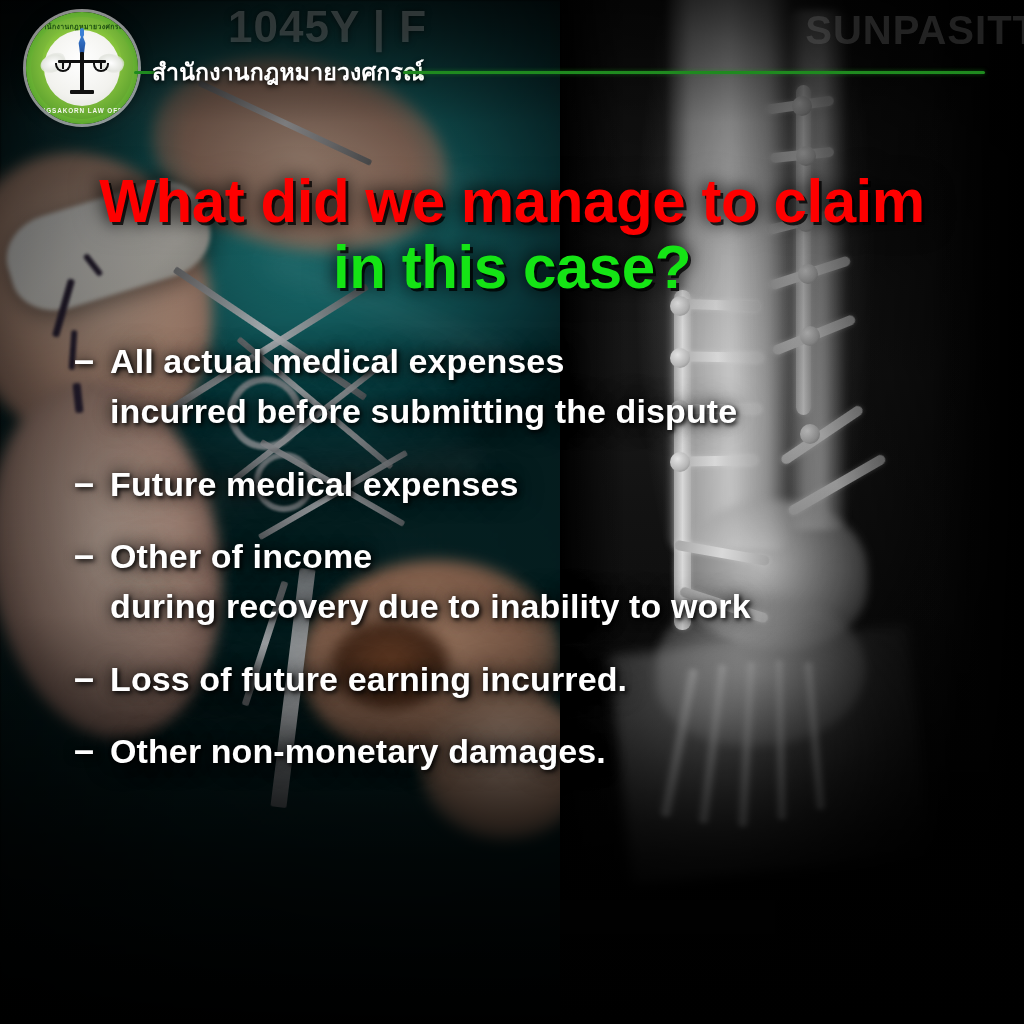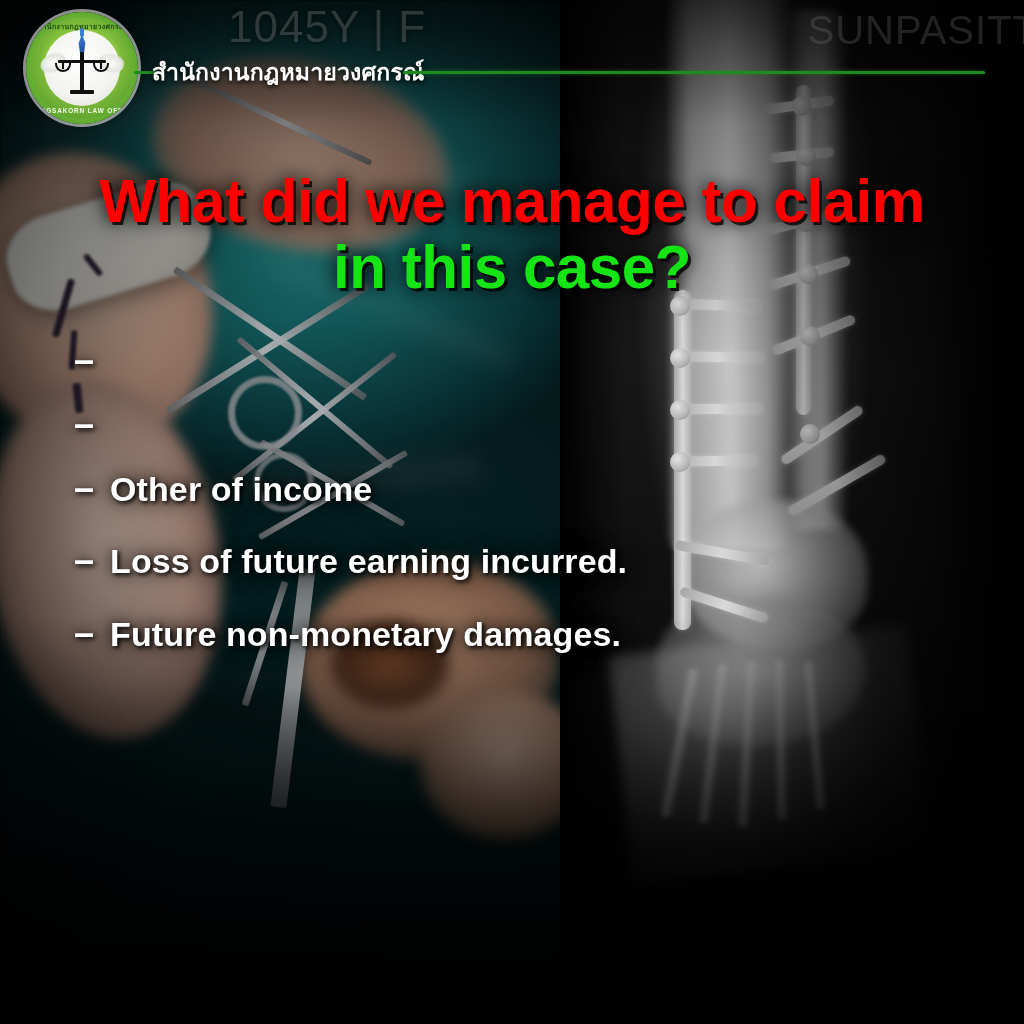--- a/index.html
+++ b/index.html
@@ -177,21 +177,21 @@
     background:
       linear-gradient(180deg, rgba(0,0,0,.55) 0%, rgba(0,0,0,.12) 12%, rgba(0,0,0,.10) 60%, rgba(0,0,0,.72) 84%, rgba(0,0,0,.97) 100%),
       radial-gradient(ellipse 900px 620px at 46% 48%, rgba(0,0,0,0) 35%, rgba(0,0,0,.45) 78%, rgba(0,0,0,.88) 100%),
       linear-gradient(90deg, rgba(0,0,0,.30) 0%, rgba(0,0,0,0) 18%, rgba(0,0,0,0) 72%, rgba(0,0,0,.55) 92%, rgba(0,0,0,.9) 100%);
     pointer-events:none;
   }
 
   
   .wm{
     position:absolute;
-    font-weight:400;
+    font-weight:700;
     letter-spacing:1px;
     white-space:nowrap;
     user-select:none;
     pointer-events:none;
   }
   .wm-id{
     left:228px;top:2px;font-size:44px;
     color:rgba(150,150,150,.30);
     text-shadow:0 0 6px rgba(0,0,0,.6);
   }
@@ -430,51 +430,59 @@
   <div class="headline">
     <span class="hl-1">What did we manage to claim</span>
     <span class="hl-2">in this case?</span>
   </div>
 
   <div class="claims">
 
     <div class="claim">
       <div class="row">
         <span class="dash">–</span>
+        <span class="ctext">
+          <span>All actual medical expenses</span>
+          <span class="l2">incurred before submitting the dispute</span>
+        </span>
       </div>
     </div>
 
     <div class="claim">
       <div class="row">
         <span class="dash">–</span>
+        <span class="ctext">
+          <span>Future medical expenses</span>
+        </span>
       </div>
     </div>
 
     <div class="claim">
       <div class="row">
         <span class="dash">–</span>
         <span class="ctext">
           <span>Other of income</span>
+          <span class="l2">during recovery due to inability to work</span>
         </span>
       </div>
     </div>
 
     <div class="claim">
       <div class="row">
         <span class="dash">–</span>
         <span class="ctext">
           <span>Loss of future earning incurred.</span>
         </span>
       </div>
     </div>
 
     <div class="claim">
       <div class="row">
         <span class="dash">–</span>
         <span class="ctext">
-          <span>Future non-monetary damages.</span>
+          <span>Other non-monetary damages.</span>
         </span>
       </div>
     </div>
 
   </div>
 
 </div>
 
 </body></html>

